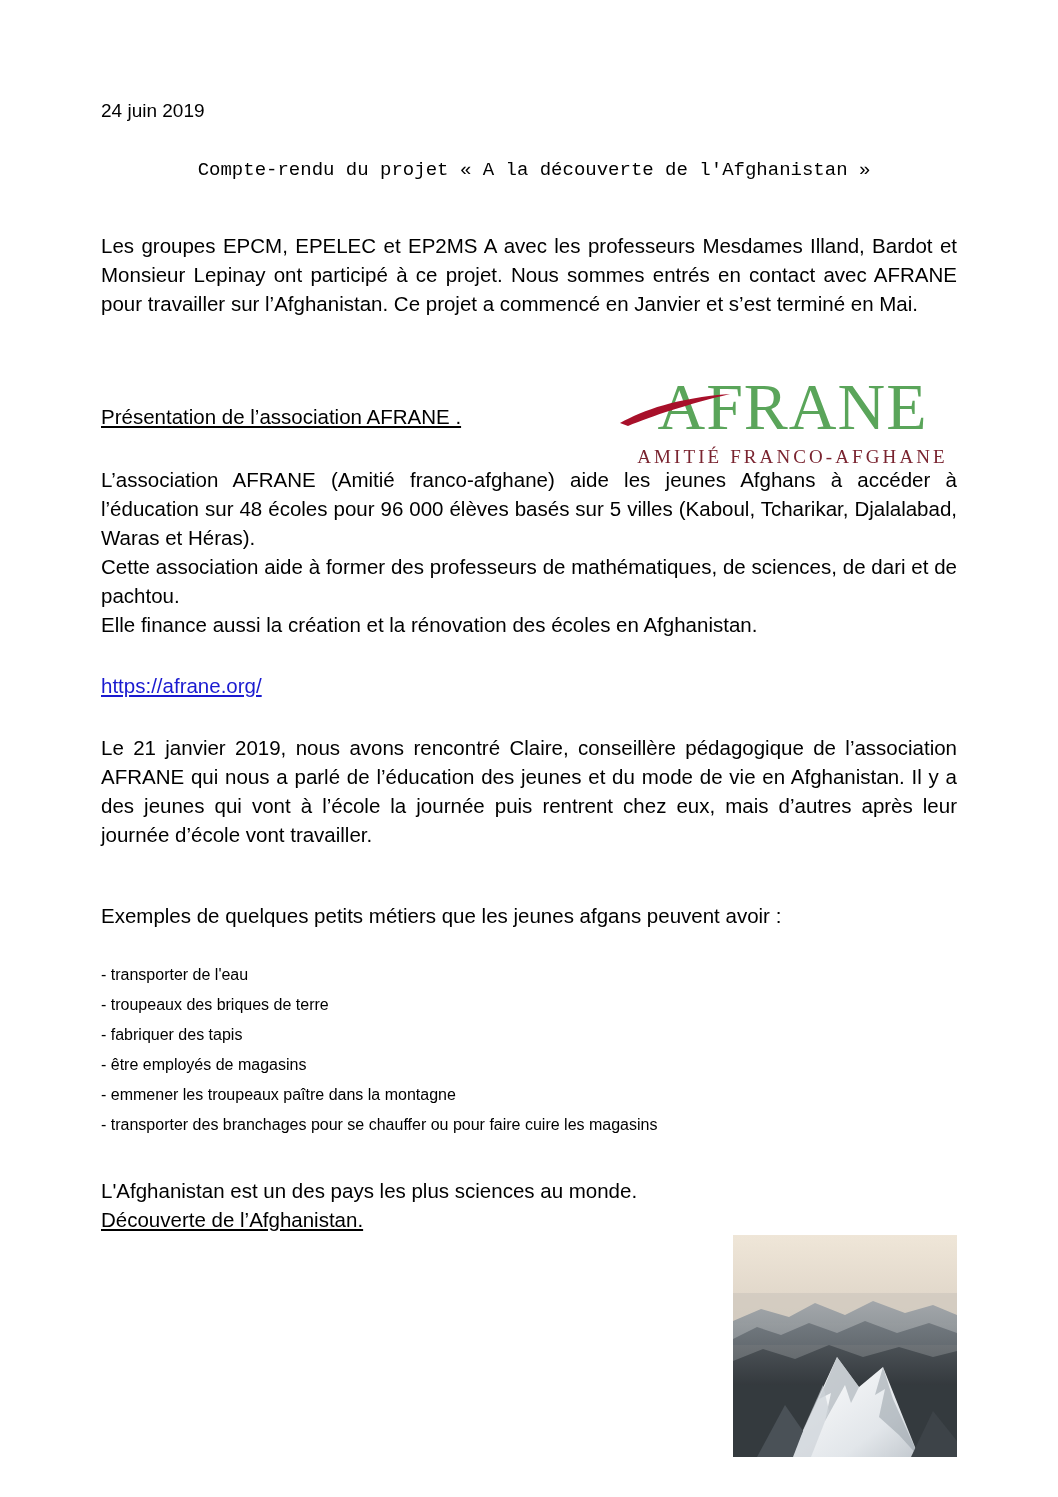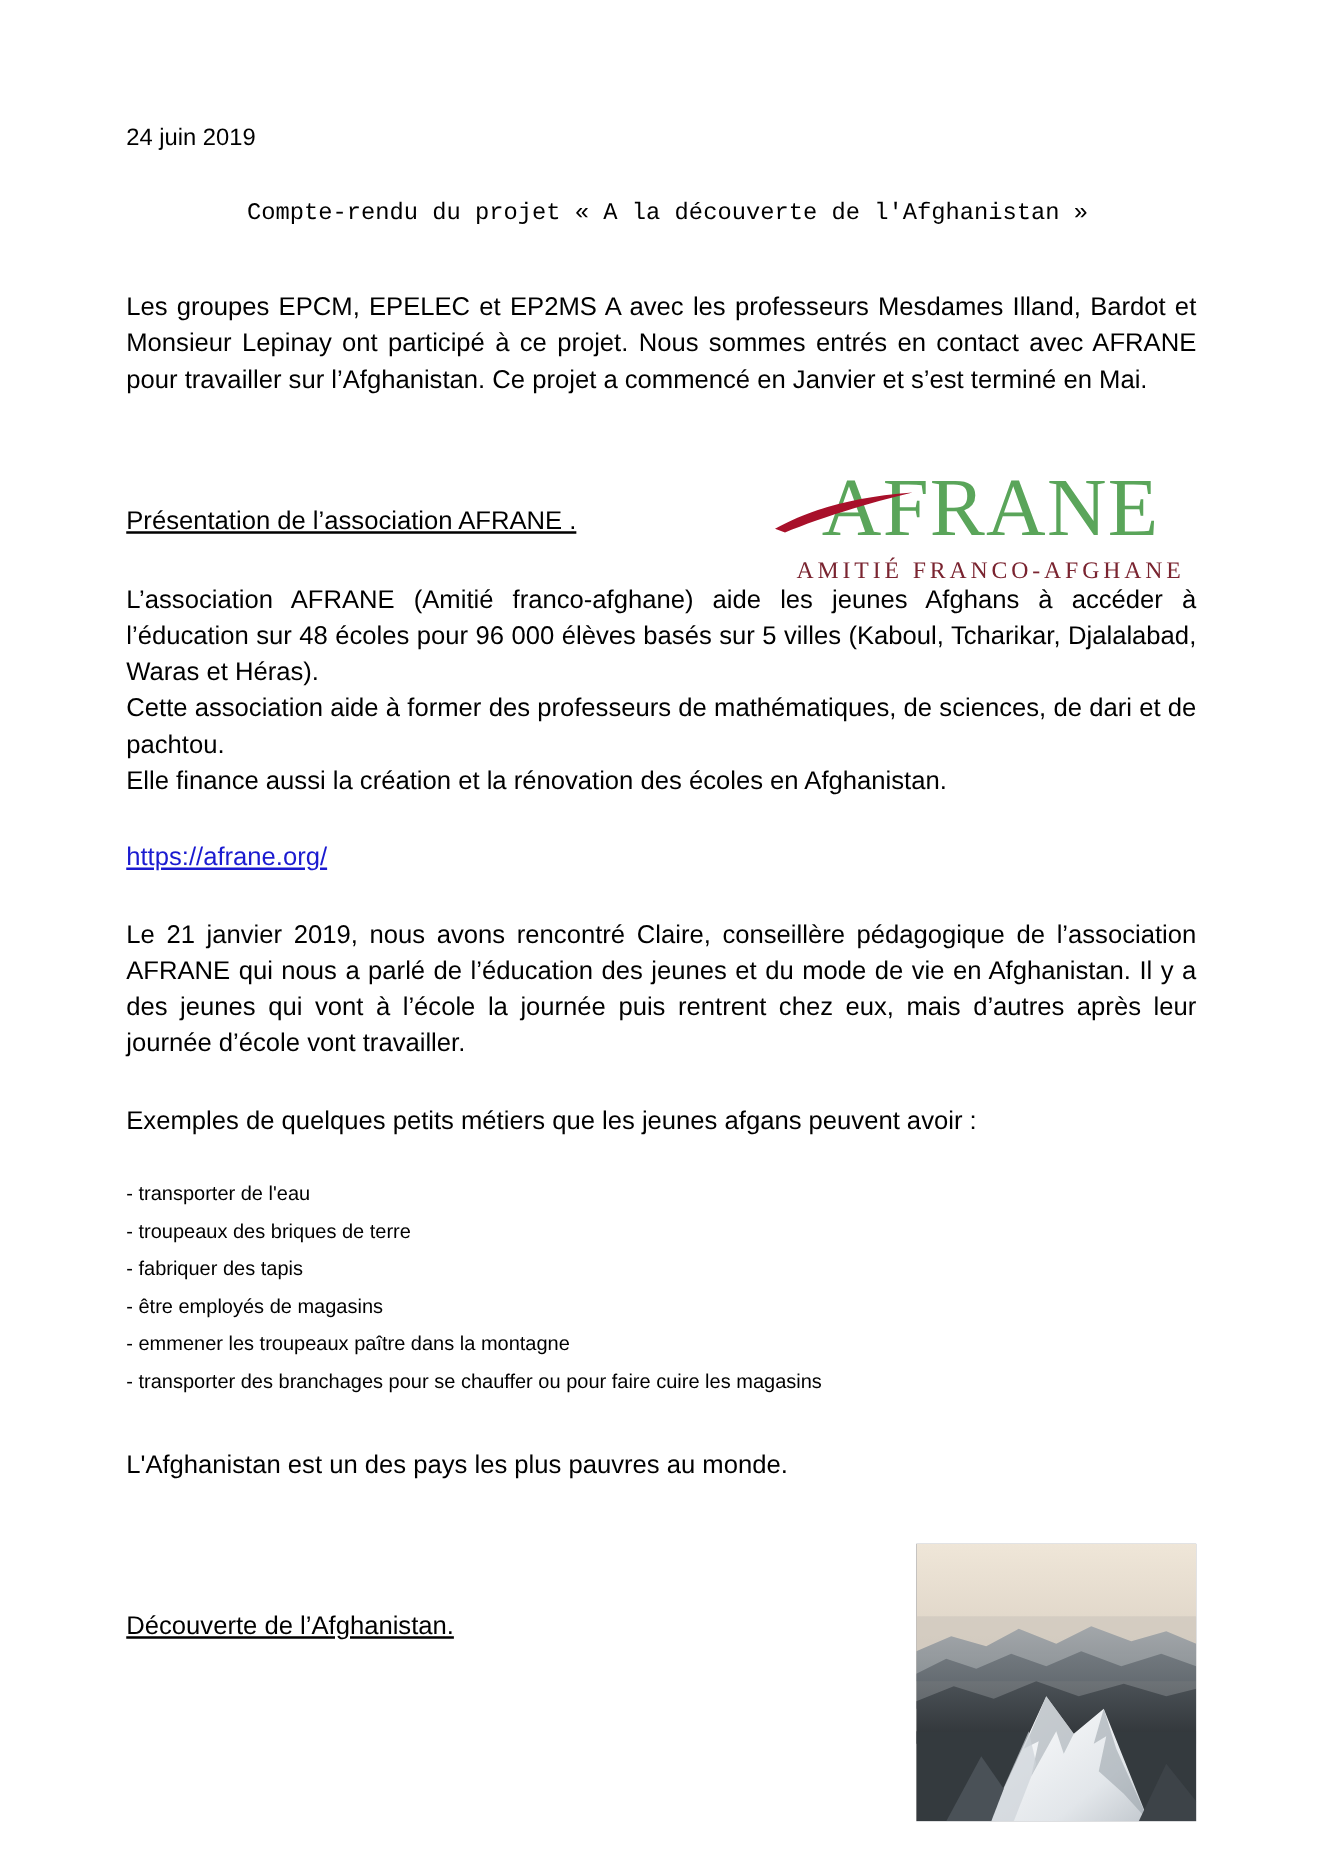--- a/index.html
+++ b/index.html
@@ -96,34 +96,33 @@
   }
   .link {
     font-size: 20.5px;
     line-height: 29px;
     color: #1a1ad0;
     text-decoration: underline;
     display: inline-block;
   }
   .link-wrap { margin-top: 32px; }
   .claire-para { margin-top: 33px; }
-  .examples-line { margin-top: 33px; }
+  .examples-line { margin-top: 52px; }
   .list {
     margin: 30px 0 0 0;
     padding: 0;
     list-style: none;
   }
   .list li {
     font-size: 16px;
     line-height: 30px;
     margin: 0;
   }
   .poverty-line { margin-top: 36px; }
   .decouverte-head {
-    margin-top: 100px;
     text-decoration: underline;
   }
 
   .photo {
     position: absolute;
     left: 733px;
     top: 1235px;
     width: 224px;
     height: 222px;
     overflow: hidden;
@@ -160,21 +159,21 @@
 
     <ul class="list">
       <li>- transporter de l'eau</li>
       <li>- troupeaux des briques de terre</li>
       <li>- fabriquer des tapis</li>
       <li>- être employés de magasins</li>
       <li>- emmener les troupeaux paître dans la montagne</li>
       <li>- transporter des branchages pour se chauffer ou pour faire cuire les magasins</li>
     </ul>
 
-    <p class="para poverty-line">L'Afghanistan est un des pays les plus pauvres au monde.</p>
+    <p class="para poverty-line">L'Afghanistan est un des pays les plus sciences au monde.</p>
 
     <p class="section-head decouverte-head">Découverte de l’Afghanistan.</p>
 
   </div>
 
   <div class="afrane-logo">
     <div class="afrane-word">AFRANE</div>
     <svg class="afrane-swash" viewBox="0 0 118 36" aria-hidden="true">
       <path d="M2 31 C 26 18, 58 6, 112 2 C 70 12, 34 24, 10 34 Z" fill="#a8102a"></path>
     </svg>

